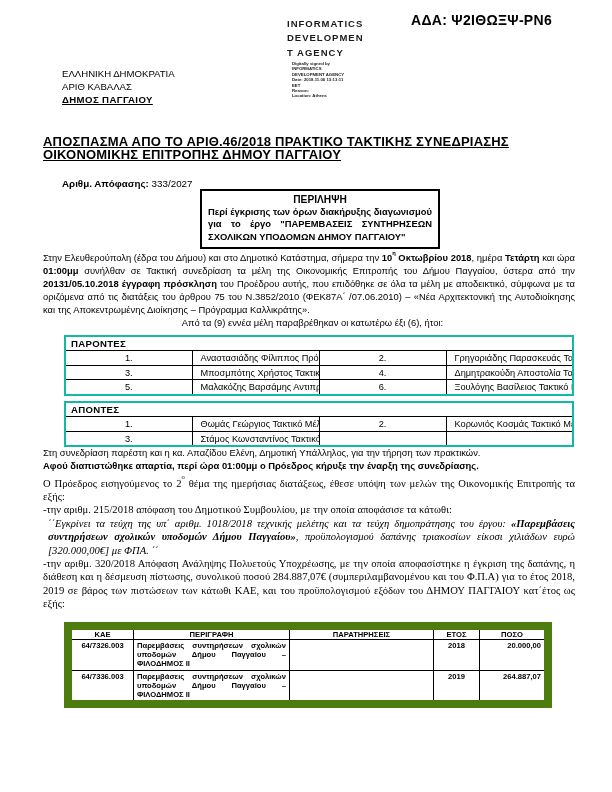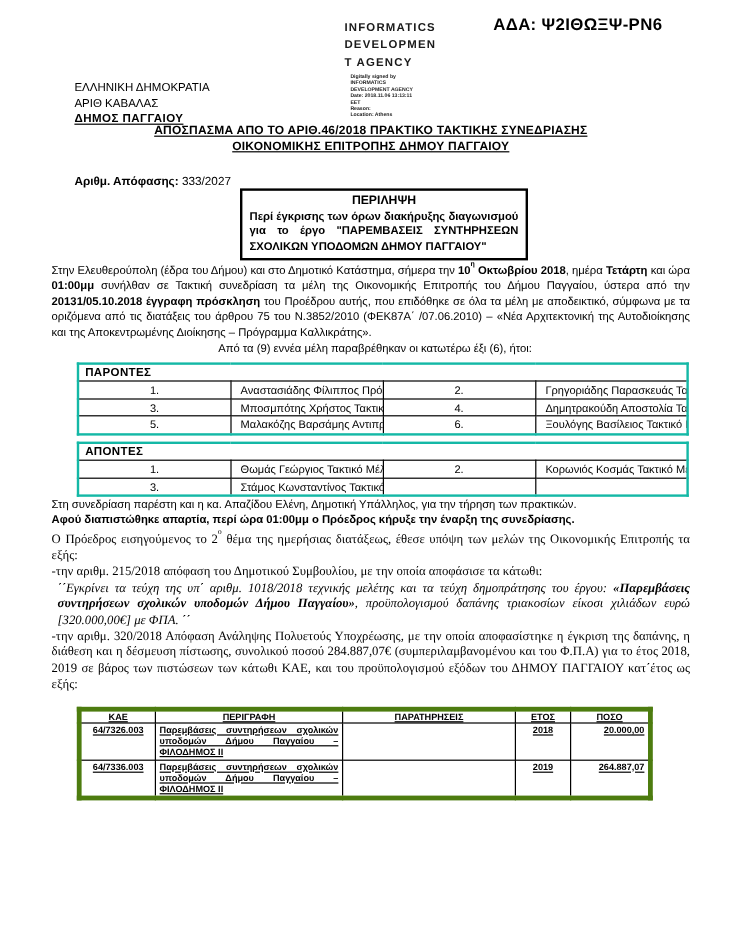--- a/index.html
+++ b/index.html
@@ -24,22 +24,23 @@
   .stamp-small{
     margin-left:5px;margin-top:1px;
     font-size:4.3px;line-height:5.4px;color:#222;
     font-weight:bold;white-space:nowrap;
   }
   .org{position:absolute;top:67px;left:62px;font-size:9.6px;line-height:13px;}
   .org .muni{font-weight:bold;text-decoration:underline;letter-spacing:.4px;}
   
   .content{padding:104px 37px 0 43px;}
   .title{
-    text-align:center;font-weight:bold;font-size:10px;line-height:12.5px;
+    font-weight:bold;font-size:13px;line-height:12.5px;
     letter-spacing:.2px;
+    margin-top:32px;
   }
   .title span{text-decoration:underline;display:block;}
   .decision{margin:17px 0 0 19px;font-size:9.8px;}
   .decision .lbl{font-weight:bold;}
   .sumbox{
     box-sizing:border-box;
     margin:0 0 0 157px;width:240px;
     border:2px solid #000;
     padding:2px 6px 4px 6px;
     font-weight:bold;
@@ -75,23 +76,23 @@
   }
   .chairman{margin-top:20px;line-height:15.2px;}
   .item215{margin-top:11px;}
   .quote{
     margin-top:10px;font-style:italic;line-height:13.6px;padding-left:5px;
   }
   .quote .qb{font-weight:bold;}
   .item320{margin-top:8px;}
   
   table.budget{
-    border-collapse:collapse;border:4px solid #4d7c0f;
+    border-collapse:collapse;border:8px solid #4d7c0f;
     margin:11px 16px 0 21px;
-    font-size:7.6px;font-weight:bold;table-layout:fixed;width:449px;text-decoration:underline;
+    font-size:7.6px;font-weight:bold;table-layout:fixed;width:449px;
   }
   table.budget td,table.budget th{
     border:1px solid #000;padding:1px 3px;line-height:9.2px;vertical-align:top;
   }
   table.budget th{text-align:center;font-size:7.6px;padding:0 2px;}
   .c-kae{width:57px;text-align:center;}
   .c-desc{width:151px;text-align:justify;}
   .c-notes{width:139px;}
   .c-year{width:41px;text-align:center;}
   .c-amt{width:60px;text-align:right;}

